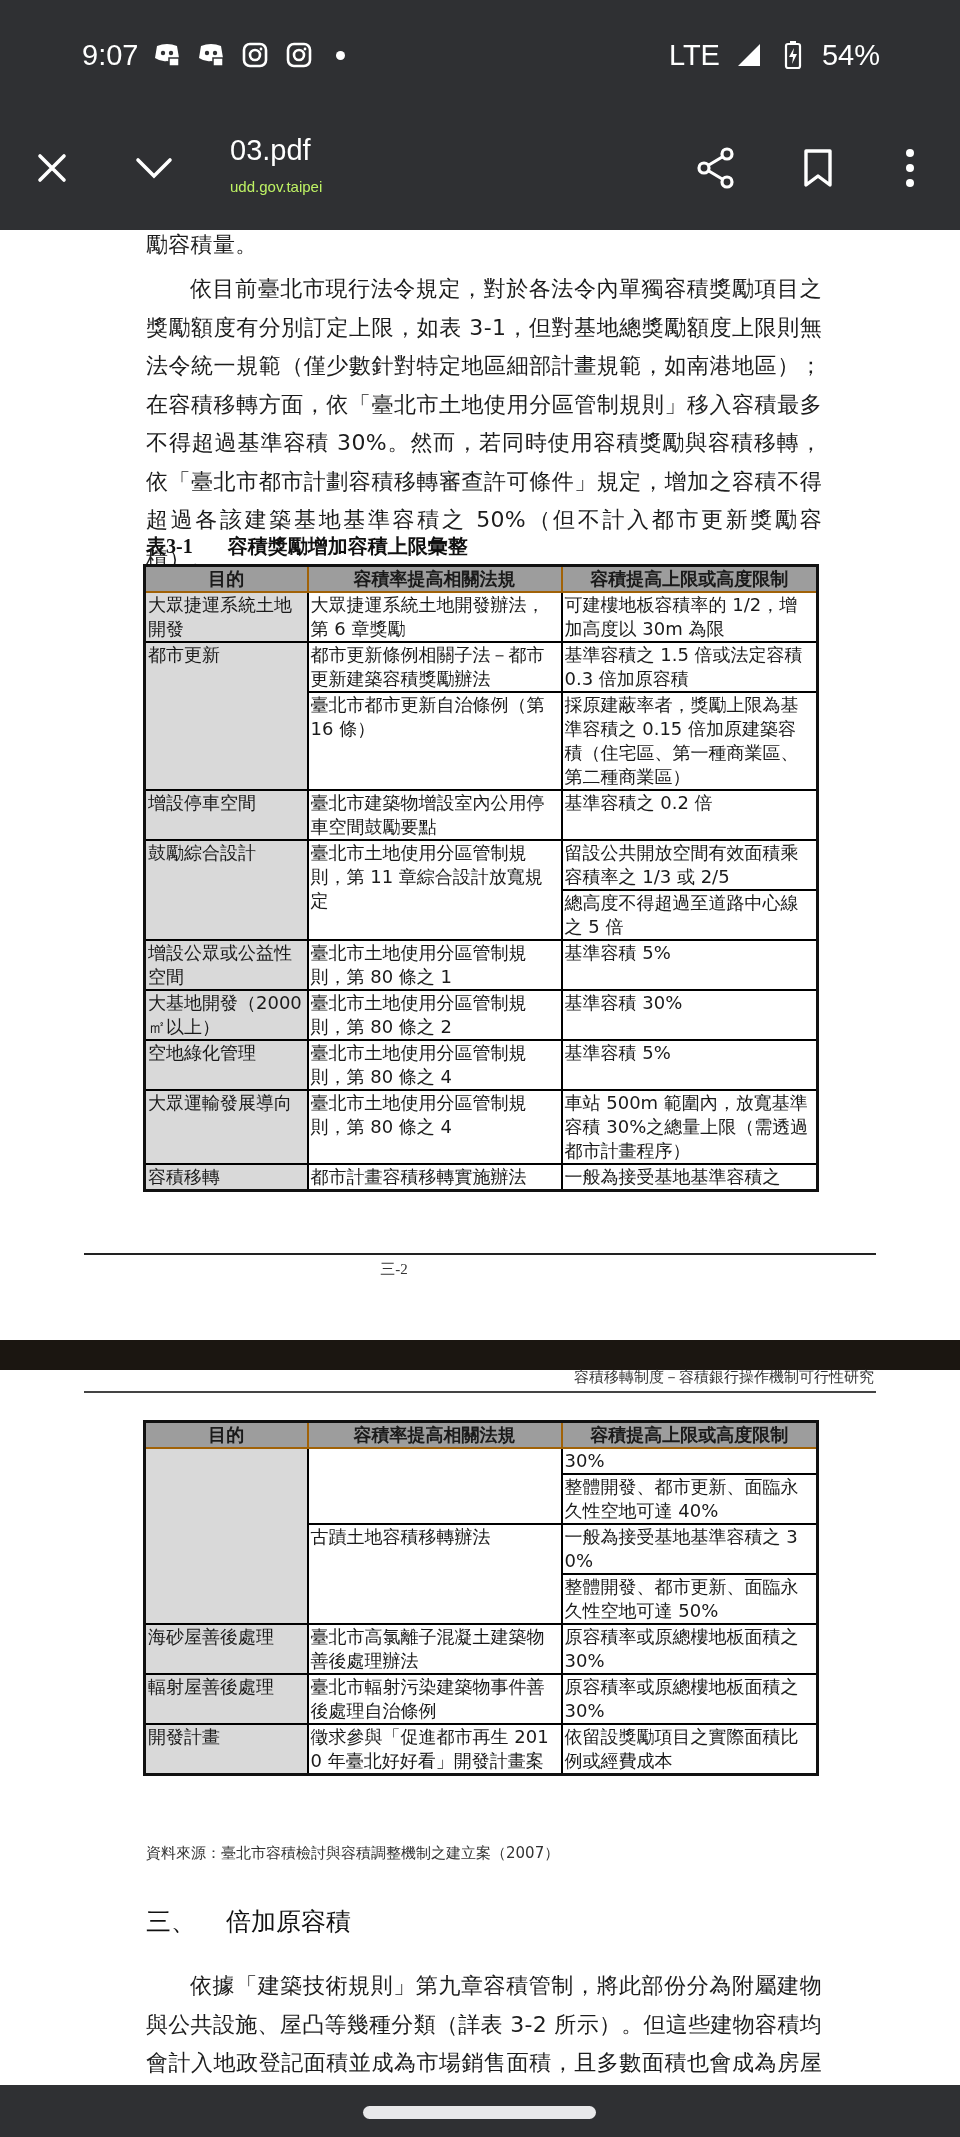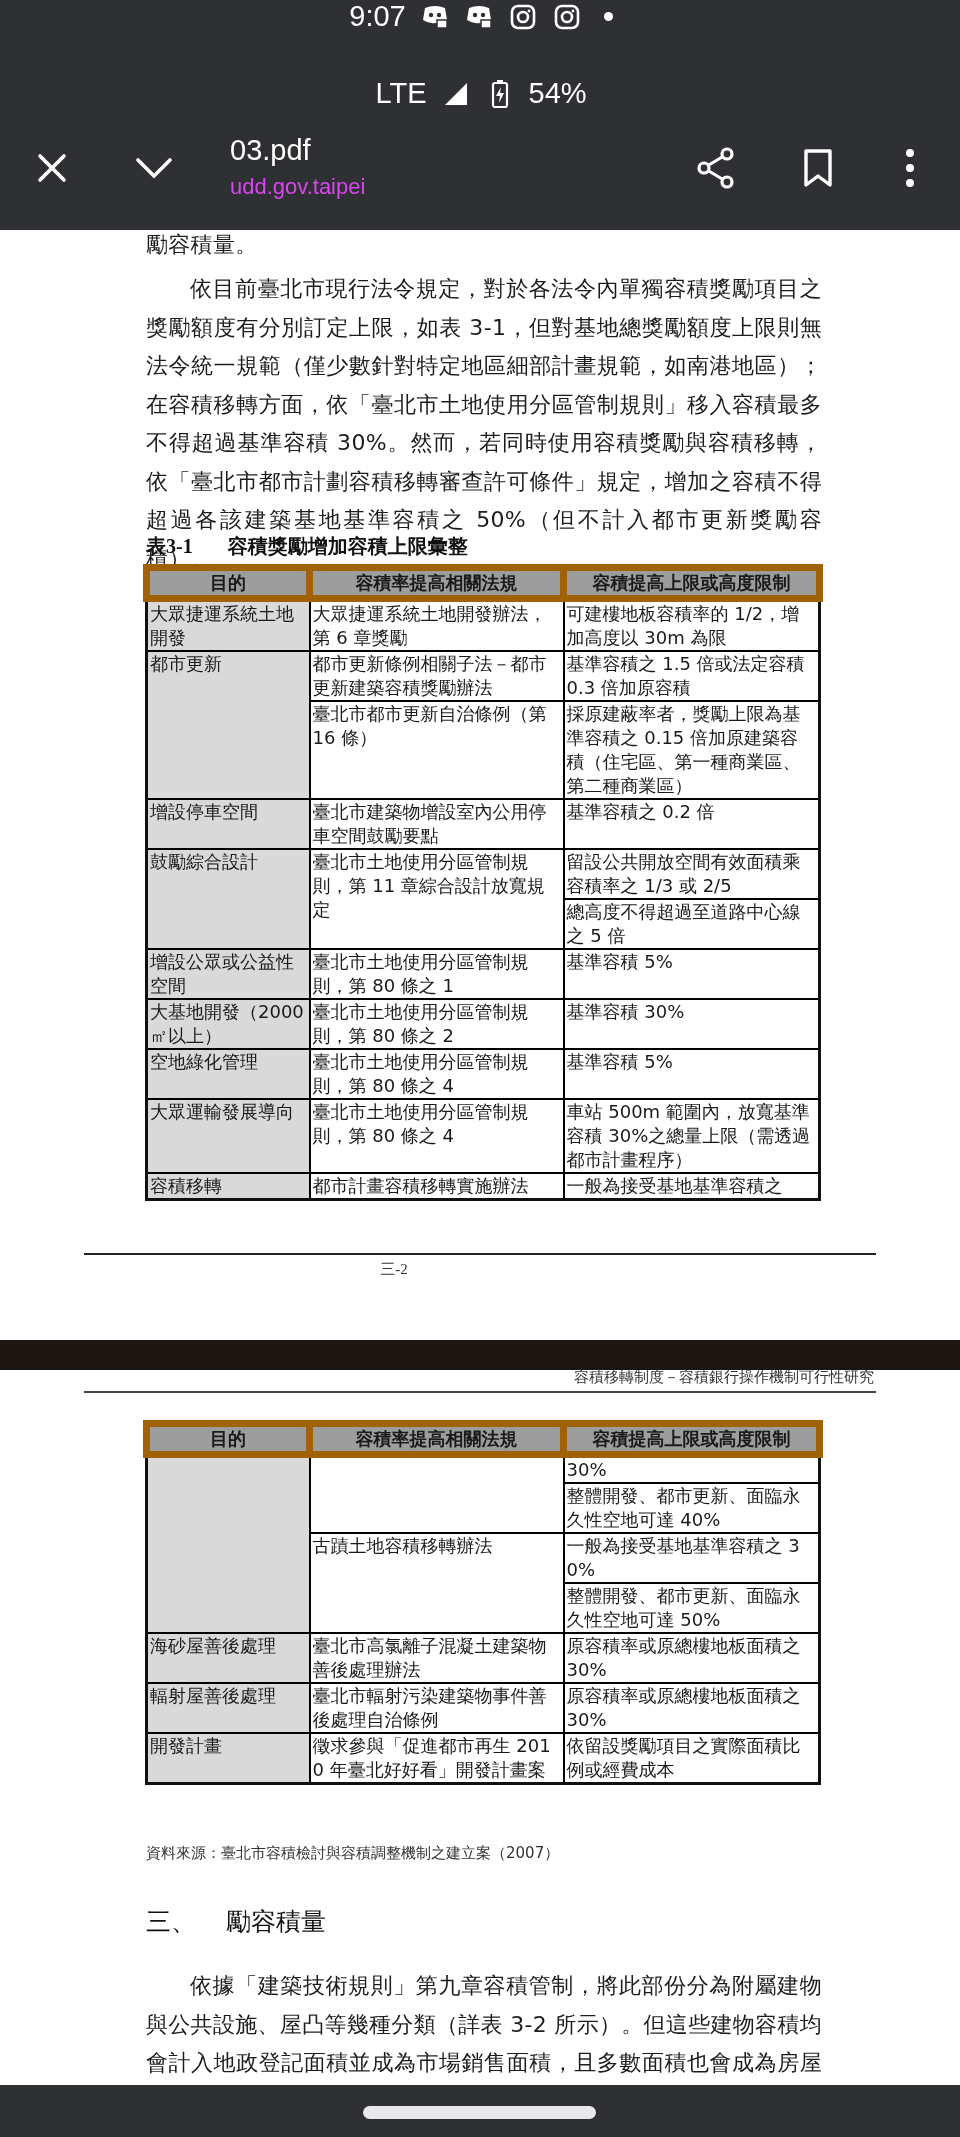--- a/index.html
+++ b/index.html
@@ -4,40 +4,40 @@
 <style>
   * { box-sizing: border-box; margin: 0; padding: 0; }
   html, body { width: 960px; height: 2137px; overflow: hidden; background: #ffffff; }
   body { position: relative; font-family: "DejaVu Sans", sans-serif; color: #1a1a1a; }
 
   
   .status-bar {
     position: absolute; top: 0; left: 0; width: 960px; height: 110px;
     background: #2f3033; color: #fff;
     display: flex; align-items: center; justify-content: space-between;
-    padding: 0 80px 0 82px; font-family: "Liberation Sans", sans-serif; flex-direction: column;
+    padding: 0 80px 0 82px; font-family: "Liberation Sans", sans-serif;
   }
   .status-left, .status-right { display: flex; align-items: center; gap: 14px; font-size: 29px; }
   .status-icon { display: inline-flex; width: 30px; height: 30px; align-items: center; justify-content: center; }
   .status-dot { width: 9px; height: 9px; border-radius: 50%; background: #fff; margin-left: 8px; }
 
   
   .app-bar {
     position: absolute; top: 110px; left: 0; width: 960px; height: 120px;
     background: #2f3033; color: #fff; display: flex; align-items: center;
   }
   .app-bar .btn { position: absolute; display: flex; align-items: center; justify-content: center; width: 60px; height: 60px; cursor: pointer; }
   .close-btn { left: 22px; top: 28px; }
   .expand-btn { left: 124px; top: 28px; }
   .share-btn { left: 686px; top: 28px; }
   .bookmark-btn { left: 788px; top: 28px; }
   .more-btn { left: 880px; top: 28px; }
   .title-block { position: absolute; left: 230px; top: 20px; font-family: "Liberation Sans", sans-serif; }
   .title-block .file-name { font-size: 29px; line-height: 40px; }
-  .title-block .domain { font-size: 22px; line-height: 34px; color: #d946ef; }
+  .title-block .domain { font-size: 15px; line-height: 34px; color: #bef264; }
 
   
   .viewport { position: absolute; top: 230px; left: 0; width: 960px; height: 1855px; overflow: hidden; background: #ffffff; }
   .page { position: absolute; left: 0; width: 960px; background: #ffffff; }
   .page-1 { top: -4px; height: 1104px; }
   .page-gap { position: absolute; left: 0; top: 1110px; width: 960px; height: 30px; background: #1b1611; }
   .page-2 { top: 1140px; height: 760px; }
 
   .body-text {
     position: absolute; left: 146px; width: 676px;
@@ -49,21 +49,21 @@
   .table-caption {
     position: absolute; left: 146px; top: 312px; font-size: 20px; font-weight: bold; color: #111;
     font-family: "Liberation Serif", serif;
   }
   .table-caption .cap-num { margin-right: 30px; }
 
   table.reg {
     position: absolute; left: 143px; border-collapse: collapse; border: 3px solid #111;
     font-size: 18px; line-height: 24px; color: #1a1a1a; font-family: "DejaVu Sans", sans-serif; table-layout: fixed;
   }
-  table.reg th { background: #9d9d9d; font-weight: bold; text-align: center; border: 7px solid #a16207; height: 25px; font-size: 18px; padding: 0 2px; }
+  table.reg th { background: #9d9d9d; font-weight: bold; text-align: center; border: 2px solid #a16207; height: 25px; font-size: 18px; padding: 0 2px; }
   table.reg td { border: 2px solid #000000; vertical-align: top; padding: 0 2px; text-align: left; word-break: break-all; }
   table.reg td.purpose { background: #d9d9d9; }
   col.c1 { width: 163px; } col.c2 { width: 254px; } col.c3 { width: 256px; }
 
   .page-rule { position: absolute; left: 84px; width: 792px; height: 2px; background: #222; }
   .page-number { position: absolute; left: 0; width: 788px; text-align: center; font-size: 15px; color: #333; font-family: "Liberation Serif", serif; }
   .running-head { position: absolute; right: 86px; font-size: 15px; color: #333; }
   .source-note { position: absolute; left: 146px; font-size: 15px; color: #333; }
   .section-heading { position: absolute; left: 146px; font-size: 25px; color: #111; }
   .section-heading .sec-num { margin-right: 22px; }
@@ -297,21 +297,21 @@
         <td>徵求參與「促進都市再生 2010 年臺北好好看」開發計畫案</td>
         <td>依留設獎勵項目之實際面積比例或經費成本</td>
       </tr>
     </tbody>
       </table>
 
     <div class="source-note" style="top:474px;">資料來源：臺北市容積檢討與容積調整機制之建立案（2007）</div>
 
     <div class="section-heading" style="top:535px;">
       <span class="sec-num">三、</span>
-      <span>勵容積量</span>
+      <span>倍加原容積</span>
     </div>
 
     <div class="body-text" style="top:597px;">
       <p class="para">依據「建築技術規則」第九章容積管制，將此部份分為附屬建物與公共設施、屋凸等幾種分類（詳表 3-2 所示）。但這些建物容積均會計入地政登記面積並成為市場銷售面積，且多數面積也會成為房屋稅籍中之房屋面積</p>
     </div>
   </div>
 </div>
 
 <div class="nav-bar">
   <div class="home-handle"></div>

